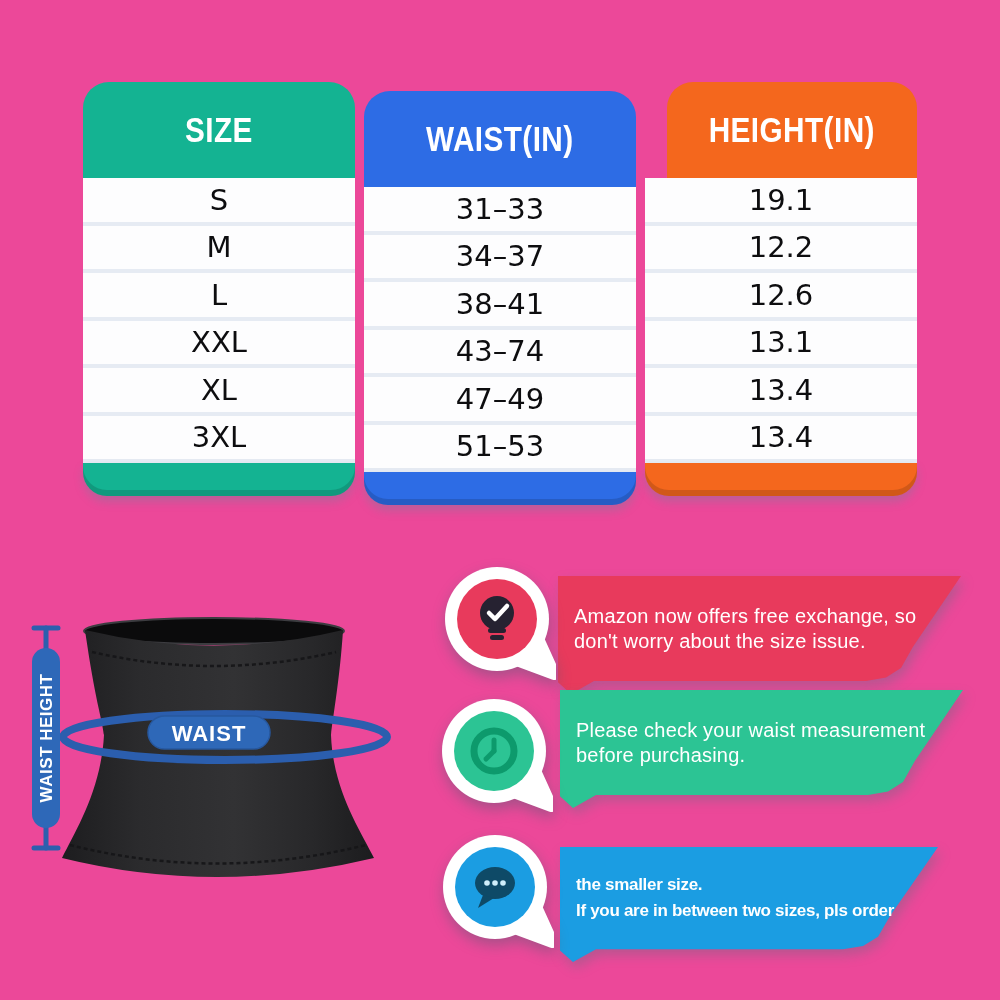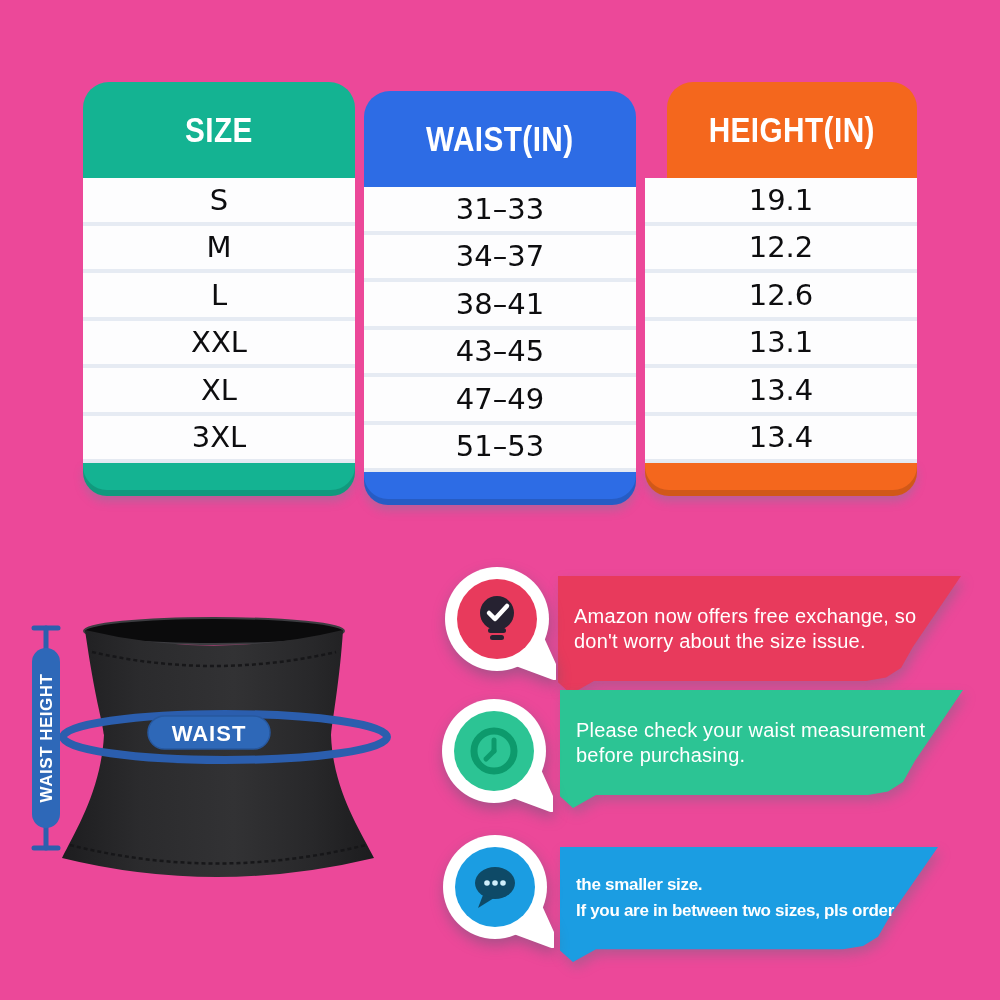--- a/index.html
+++ b/index.html
@@ -52,21 +52,21 @@
         <div class="col-footer" style="background: rgb(20, 179, 146);"></div>
       </div>
       <div class="col">
         <div class="col-header" style="background: rgb(45, 108, 229); margin-top: 9px;">
           <span>WAIST(IN)</span>
         </div>
         <div class="col-body">
           <div class="cell">31–33</div>
           <div class="cell">34–37</div>
           <div class="cell">38–41</div>
-          <div class="cell">43–45</div>
+          <div class="cell">43–74</div>
           <div class="cell">47–49</div>
           <div class="cell">51–53</div>
         </div>
         <div class="col-footer" style="background: rgb(45, 108, 229);"></div>
       </div>
       <div class="col">
         <div class="col-header" style="background: rgb(244, 103, 29); margin-left: 22px;">
           <span>HEIGHT(IN)</span>
         </div>
         <div class="col-body">

